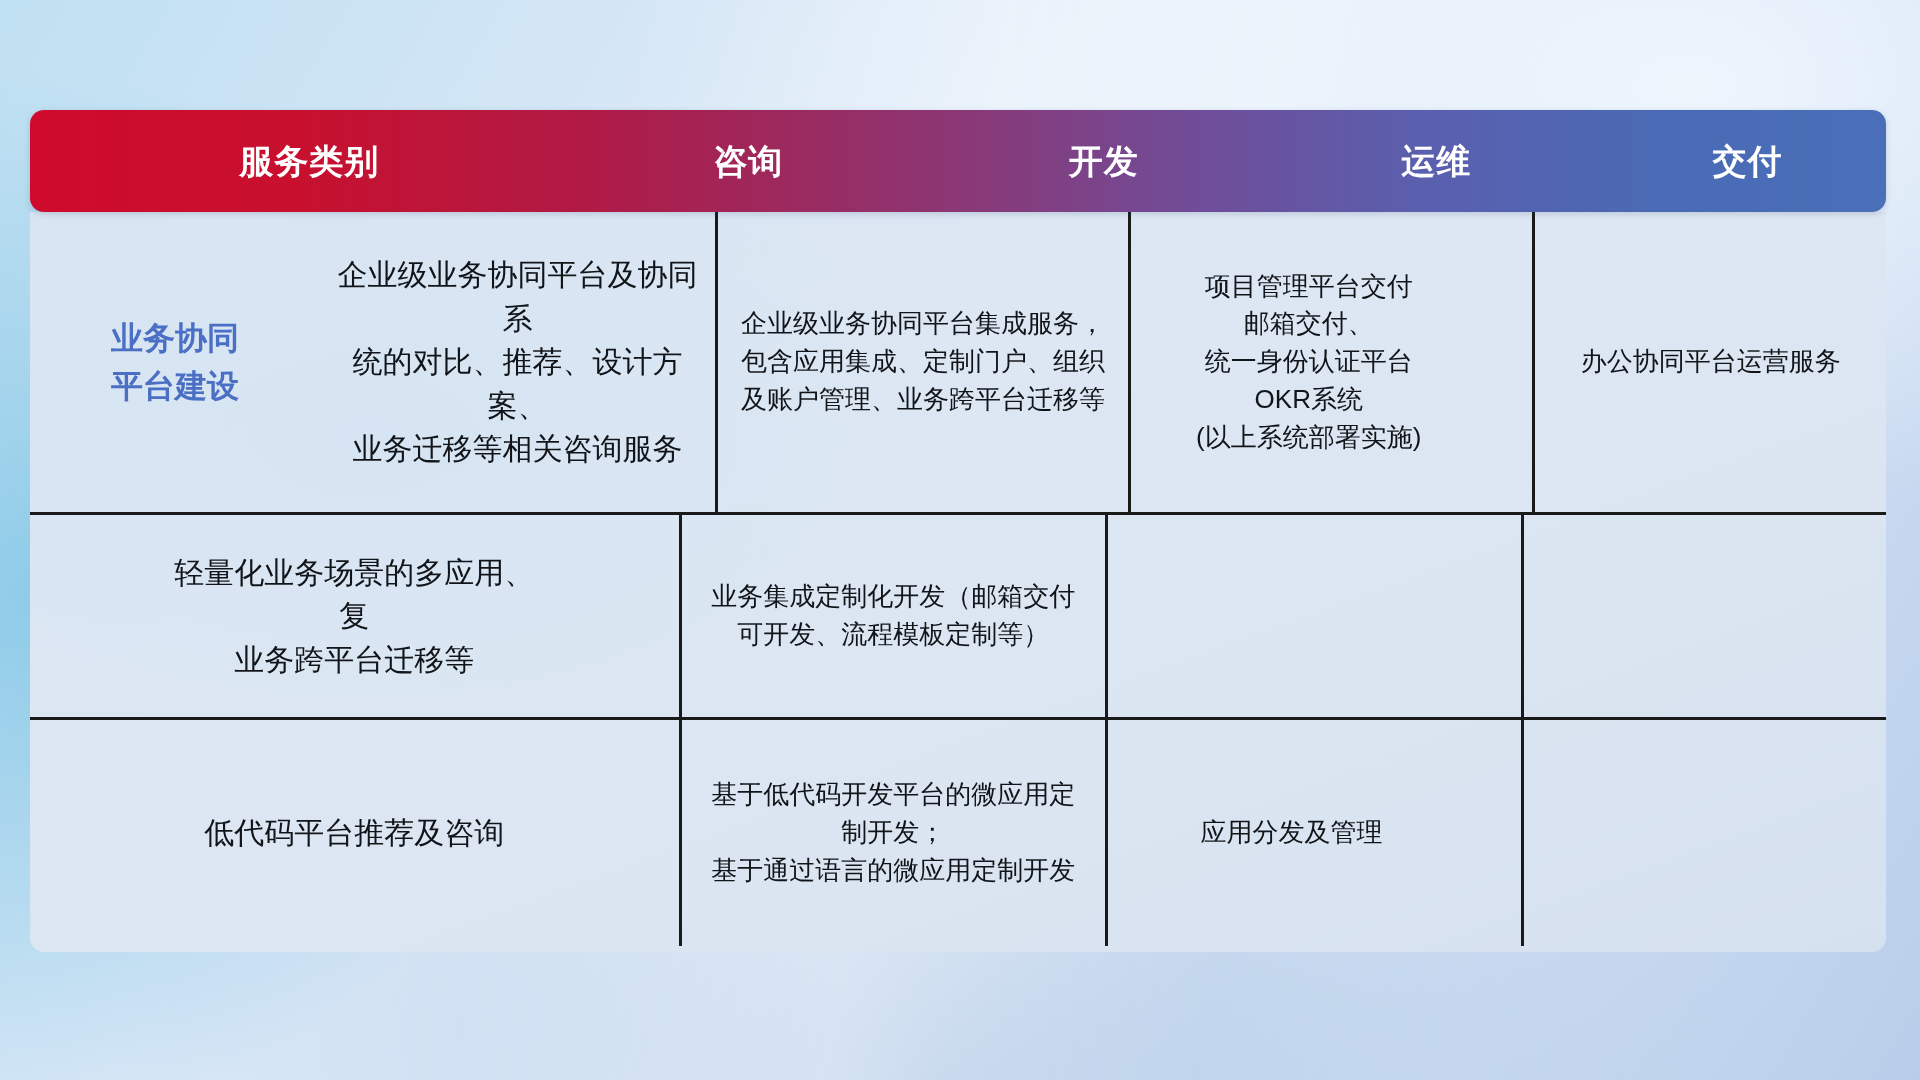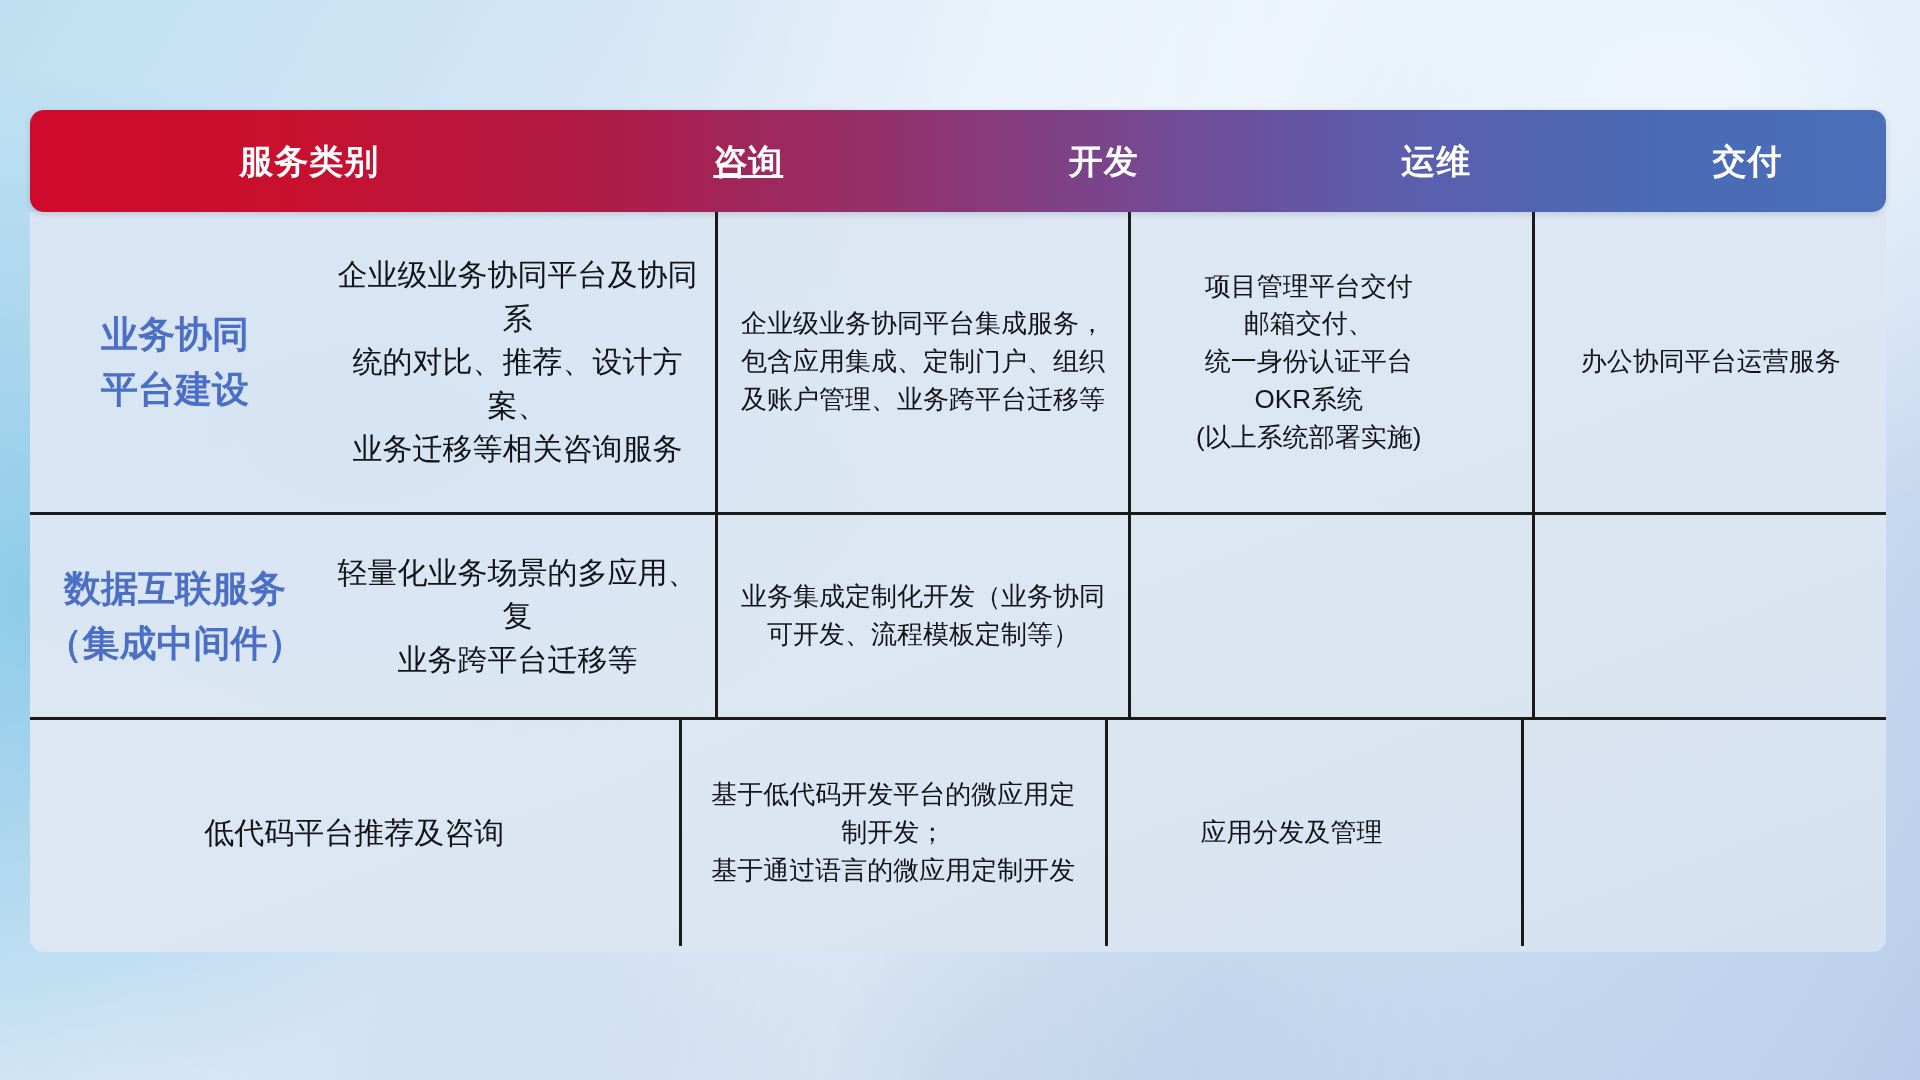--- a/index.html
+++ b/index.html
@@ -67,21 +67,21 @@
     color: #ffffff;
     font-size: 34px;
     font-weight: bold;
     text-align: center;
     letter-spacing: 1px;
     line-height: 102px;
     white-space: nowrap;
     margin-left: 36px;
   }
   .th-0 { width: 685px; }
-  .th-1 { width: 450px; text-decoration: underline; }
+  .th-1 { width: 450px; }
   .th-2 { width: 450px; }
   .th-3 { width: 390px; }
   .th-4 { width: 385px; }
 
   
   .tbody {
     position: absolute;
     left: 0;
     top: 102px;
     width: 100%;
@@ -123,21 +123,21 @@
     display: flex;
     align-items: center;
     width: 685px;
     padding: 0;
     box-sizing: border-box;
   }
   .cat-label {
     width: 290px;
     text-align: center;
     color: #4a6fc4;
-    font-size: 37px;
+    font-size: 32px;
     font-weight: bold;
     line-height: 1.5;
     white-space: pre-line;
     flex: none;
   }
   .cat-desc {
     width: 395px;
     text-align: center;
     color: #111418;
     font-size: 30px;
@@ -180,26 +180,24 @@
       <div class="td td-3">项目管理平台交付
 邮箱交付、
 统一身份认证平台
 OKR系统
 (以上系统部署实施)</div>
       <div class="td td-4">办公协同平台运营服务</div>
     </div>
 
     <div class="trow trow-1">
       <div class="td cat-cell">
-        <div class="cat-label">数据互联服务
-（集成中间件）</div>
         <div class="cat-desc">轻量化业务场景的多应用、复
 业务跨平台迁移等</div>
       </div>
-      <div class="td td-2">业务集成定制化开发（业务协同
+      <div class="td td-2">业务集成定制化开发（邮箱交付
 可开发、流程模板定制等）</div>
       <div class="td td-3"></div>
       <div class="td td-4"></div>
     </div>
 
     <div class="trow trow-2">
       <div class="td cat-cell">
         <div class="cat-desc">低代码平台推荐及咨询</div>
       </div>
       <div class="td td-2">基于低代码开发平台的微应用定

